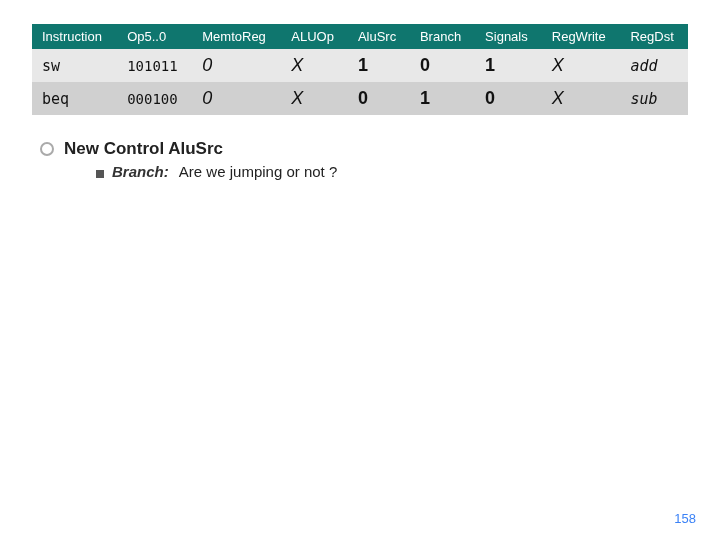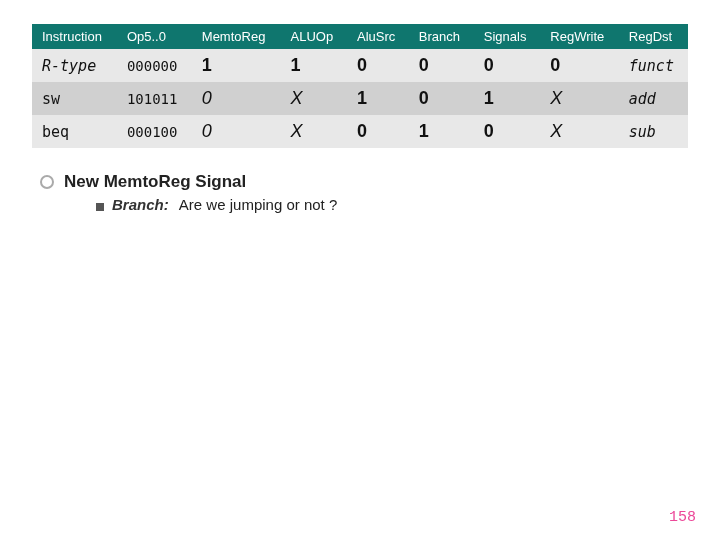--- a/index.html
+++ b/index.html
@@ -95,23 +95,22 @@
     }
     .branch-label {
       font-style: italic;
       font-weight: bold;
       color: #333;
     }
     .page-number {
       position: absolute;
       bottom: 14px;
       right: 24px;
-      font-size: 15px;
-      color: #ec4899;
-      font-family: Liberation Mono, monospace;
+      font-size: 13px;
+      color: #3b82f6;
     }
   </style>
 </head>
 <body>
 
 <div class="page">
 
   <table>
     <thead>
       <tr>
@@ -121,31 +120,20 @@
         <th>ALUOp</th>
         <th>AluSrc</th>
         <th>Branch</th>
         <th>Signals</th>
         <th>RegWrite</th>
         <th>RegDst</th>
       </tr>
     </thead>
     <tbody>
 
-      <tr>
-        <td style="font-style:italic; font-family:monospace; font-size:15px;">R-type</td>
-        <td class="mono">000000</td>
-        <td style="font-size:18px; font-weight:bold;">1</td>
-        <td style="font-size:18px; font-weight:bold;">1</td>
-        <td style="font-size:18px; font-weight:bold;">0</td>
-        <td style="font-size:18px; font-weight:bold;">0</td>
-        <td style="font-size:18px; font-weight:bold;">0</td>
-        <td style="font-size:18px; font-weight:bold;">0</td>
-        <td style="font-style:italic; font-family:monospace;">funct</td>
-      </tr>
 
 
       <tr>
         <td style="font-family:monospace; font-size:15px;">sw</td>
         <td class="mono">101011</td>
         <td style="font-size:18px; font-style:italic;">0</td>
         <td style="font-size:18px; font-style:italic;">X</td>
         <td style="font-size:18px; font-weight:bold;">1</td>
         <td style="font-size:18px; font-weight:bold;">0</td>
         <td style="font-size:18px; font-weight:bold;">1</td>
@@ -164,21 +152,21 @@
         <td style="font-size:18px; font-style:italic;">X</td>
         <td style="font-style:italic; font-family:monospace;">sub</td>
       </tr>
     </tbody>
   </table>
 
   <ul class="section-list">
     <li class="section-item">
       <span class="bullet-circle"></span>
       <div>
-        <span style="font-weight:bold; font-size:17px;">New MemtoReg Signal</span>
+        <span style="font-weight:bold; font-size:17px;">New Control AluSrc</span>
         <ul class="sub-list">
           <li class="sub-item">
             <span class="sub-bullet"></span>
             <span>
               <span class="branch-label">Branch:</span>
               <span style="margin-left:6px; color:#222;">Are we jumping or not ?</span>
             </span>
           </li>
         </ul>
       </div>

